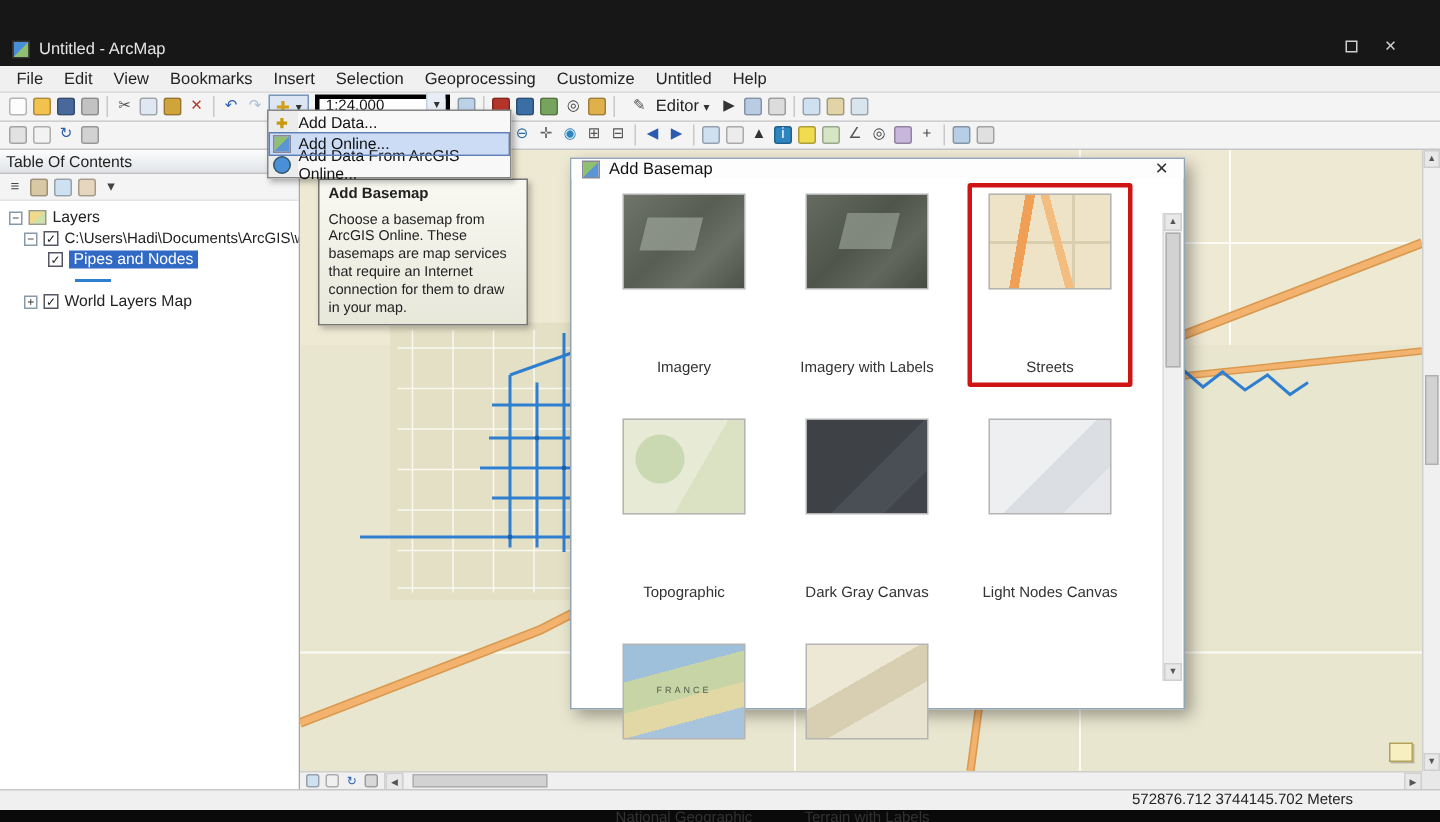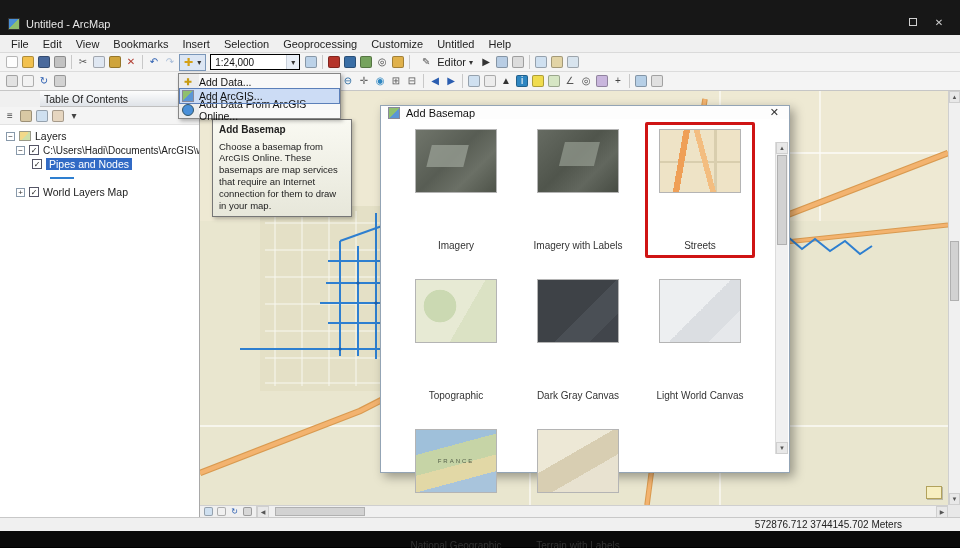--- a/index.html
+++ b/index.html
@@ -1,22 +1,22 @@
 <!DOCTYPE html>
 <html><head>
 <meta charset="utf-8">
 <style>
   * { box-sizing: border-box; margin: 0; padding: 0; }
   html,body { background:#000; }
   .app { position:relative; width:960px; height:548px; background:#000;
          font-family:"Liberation Sans", sans-serif; overflow:hidden; }
 
   
-  .titlebar { height:35px; background:#171717; color:#e6e6e6; display:flex;
-              align-items:flex-end; padding:0 8px 5px 8px; font-size:11px; }
+  .titlebar { height:44px; background:#171717; color:#e6e6e6; display:flex;
+              align-items:flex-end; padding:0 20px 5px 8px; font-size:11px; }
   .app-icon { width:12px; height:12px; background:linear-gradient(135deg,#4a90d9 50%,#8fbf6f 50%);
               margin-right:6px; border:1px solid #333; }
   .tb-spacer { flex:1; }
   .win-btn { width:26px; height:16px; display:flex; align-items:center; justify-content:center;
              color:#cfcfcf; font-size:10px; cursor:default; }
   .restore-glyph { width:8px; height:8px; border:1px solid #cfcfcf; }
 
   
   .menubar { height:18px; background:#f0f0f0; border-bottom:1px solid #dadada; display:flex;
              align-items:center; padding-left:4px; font-size:11px; color:#222; }
@@ -28,35 +28,35 @@
   .toolbar2 { border-bottom:1px solid #c6c6c6; }
   .tb-group { display:flex; align-items:center; }
   .tb-icon { width:14px; height:14px; margin:0 1px; display:flex; align-items:center;
              justify-content:center; font-size:10px; line-height:1; border-radius:2px; }
   .tb-icon.blk { width:12px; height:12px; margin:1px 2px; border:1px solid rgba(0,0,0,.28); }
   .tb-sep { width:1px; height:14px; background:#c8c8c8; margin:0 3px; }
   .add-data-btn { display:flex; align-items:center; height:17px; padding:0 2px;
                   background:#dce6f4; border:1px solid #7a96b8; margin:0 1px; }
   .adb-icon { font-size:11px; color:#d4a017; margin:0 2px; }
   .adb-arrow { font-size:8px; color:#333; padding:0 2px; }
-  .scale-combo { width:90px; height:16px; background:#fff; border:1px solid #000000;
-                 display:flex; align-items:center; font-size:10px; padding-left:4px; margin:0 3px; color:#111; }
+  .scale-combo { width:90px; height:16px; background:#fff; border:3px solid #000000;
+                 display:flex; align-items:flex-end; font-size:10px; padding-left:4px; margin:0 3px; color:#111; }
   .combo-arrow { width:13px; height:14px; border-left:1px solid #c8d0da; margin-left:auto;
                  display:flex; align-items:center; justify-content:center; font-size:8px; color:#333; background:#e8eef6; }
   .editor-dd { display:flex; align-items:center; font-size:11px; color:#222; padding:0 5px; gap:3px; }
   .editor-dd .dd-arrow { font-size:8px; color:#333; }
   .g2-main { margin-left:256px; }
 
   
   .workspace { display:flex; height:426px; background:#e4e2d2; }
 
   
   .toc { width:200px; background:#f0f0f0; border-right:1px solid #a8a8a8; display:flex; flex-direction:column; }
   .toc-header { height:16px; background:linear-gradient(#fdfdfd,#dfe3e8); border-bottom:1px solid #c0c0c0;
-                font-size:10.5px; display:flex; align-items:center; padding:0 4px; color:#222;margin-left:40px; }
+                font-size:10.5px; display:flex; align-items:center; padding:0 4px; color:#222; }
   .toc-close { margin-left:auto; font-size:9px; color:#444; padding:0 3px; }
   .toc-tools { height:18px; display:flex; align-items:center; padding-left:2px; background:#f4f4f4;
                border-bottom:1px solid #e2e2e2; }
   .toc-tree { flex:1; background:#fff; font-size:10.5px; color:#222; padding-top:4px; overflow:hidden; }
   .trow { display:flex; align-items:center; height:14px; gap:4px; white-space:nowrap; }
   .expander { width:9px; height:9px; min-width:9px; border:1px solid #8899aa; background:#fff;
               font-size:8px; line-height:7px; text-align:center; color:#333; }
   .cb { width:10px; height:10px; min-width:10px; border:1px solid #556; background:#fff;
         font-size:8px; line-height:9px; text-align:center; color:#222; }
   .layer-icon { width:12px; height:10px; min-width:12px; background:linear-gradient(135deg,#f2d98a 50%,#cfe0a8 50%); border:1px solid #998; }
@@ -397,21 +397,21 @@
   </div>
   <div class="bottomstrip"></div>
 
   <div class="add-menu">
     <div class="am-item">
       <span class="mi-icon mi-adddata">✚</span>
       <span>Add Data...</span>
     </div>
     <div class="am-item hl">
       <span class="mi-icon mi-basemap"></span>
-      <span>Add ArcGIS...</span>
+      <span>Add Online...</span>
     </div>
     <div class="am-item">
       <span class="mi-icon mi-online"></span>
       <span>Add Data From ArcGIS Online...</span>
     </div>
   </div>
 
   <div class="tooltip">
     <div class="tooltip-title">Add Basemap</div>
     <div>Choose a basemap from ArcGIS Online. These basemaps are map services that require an Internet connection for them to draw in your map.</div>
@@ -441,21 +441,21 @@
         <div class="bm-tile">
           <div class="bm-thumb th-topo"></div>
           <div class="bm-label">Topographic</div>
         </div>
         <div class="bm-tile">
           <div class="bm-thumb th-darkgray"></div>
           <div class="bm-label">Dark Gray Canvas</div>
         </div>
         <div class="bm-tile">
           <div class="bm-thumb th-lightgray"></div>
-          <div class="bm-label">Light World Canvas</div>
+          <div class="bm-label">Light Nodes Canvas</div>
         </div>
         <div class="bm-tile">
           <div class="bm-thumb th-natgeo">
             <span class="thumb-text natgeo">FRANCE</span>
           </div>
           <div class="bm-label">National Geographic</div>
         </div>
         <div class="bm-tile">
           <div class="bm-thumb th-terrain"></div>
           <div class="bm-label">Terrain with Labels</div>

